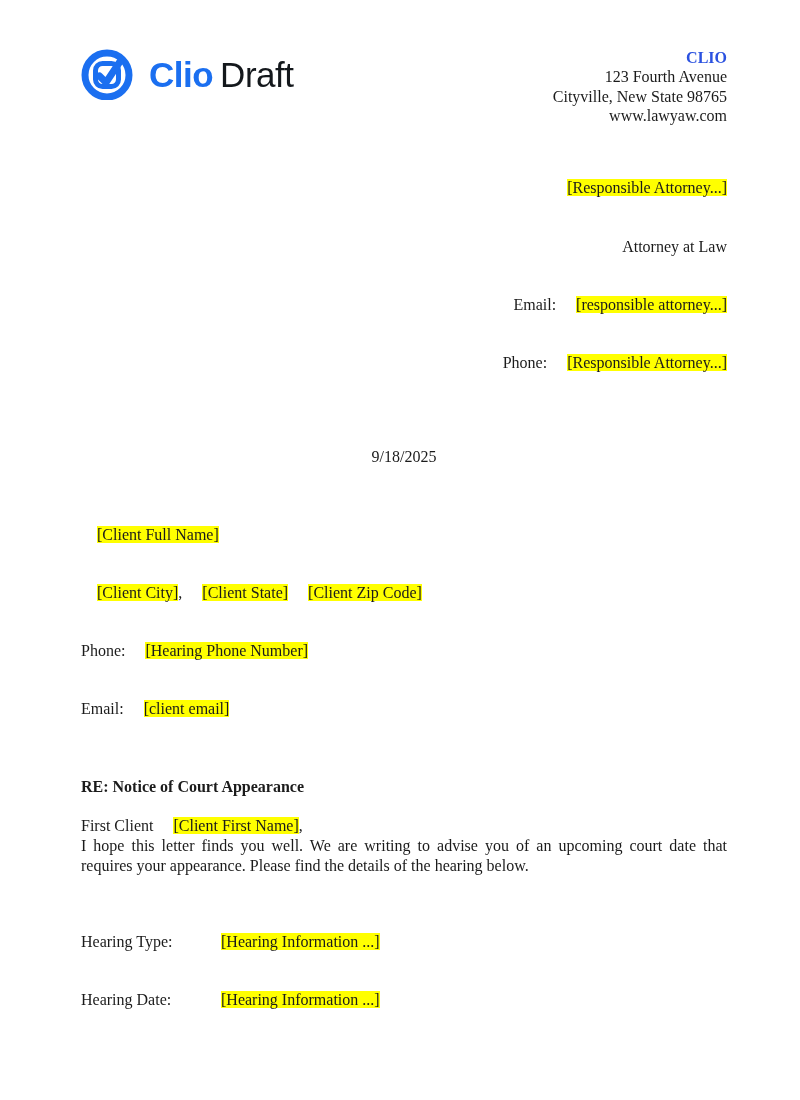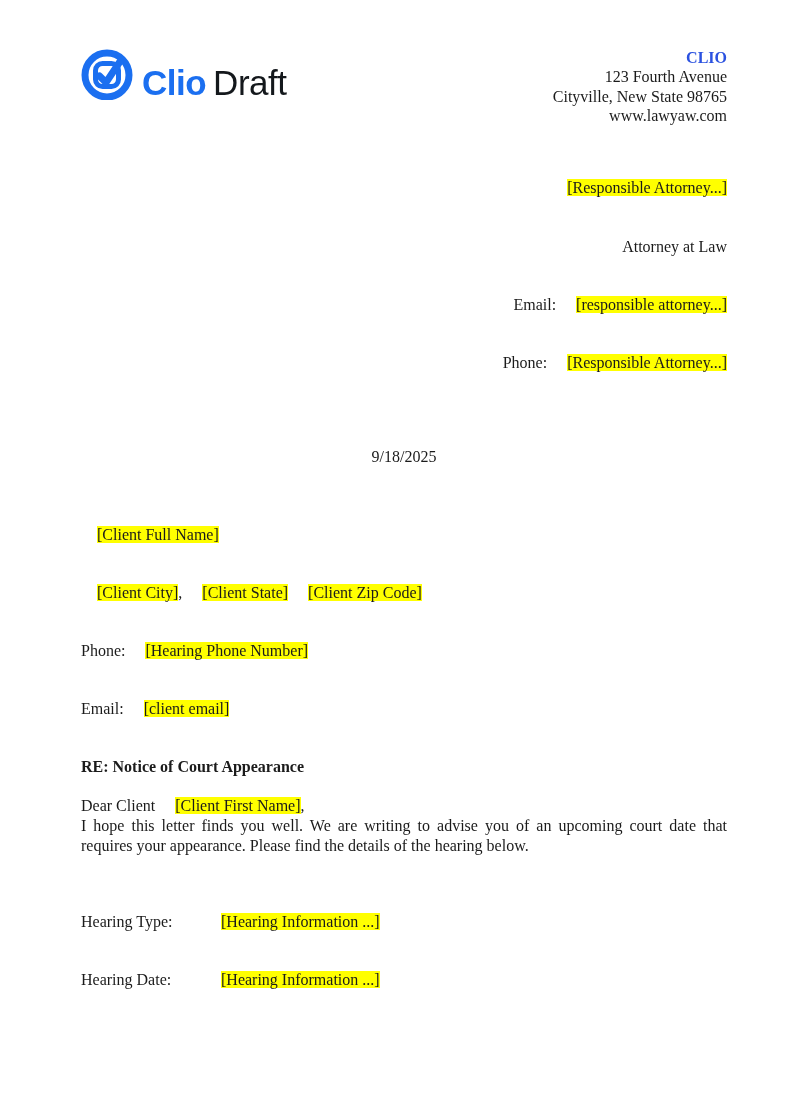--- a/index.html
+++ b/index.html
@@ -9,34 +9,34 @@
     margin:0 auto;
     background:#ffffff;
     font-family:"Liberation Serif", serif;
     font-size:16px;line-height:19.4px;
     color:#1b1b1b;
     box-sizing:border-box;
     padding:48px 73px 0 81px;
     overflow:hidden;
   }
   .topbar{display:flex;justify-content:space-between;align-items:flex-start;}
-  .logo{display:flex;align-items:flex-end;gap:9px;}
+  .logo{display:flex;align-items:center;gap:16px;}
   .logo-text{font-family:"Liberation Sans", sans-serif;font-size:35px;line-height:35px;letter-spacing:-0.5px;}
   .logo-clio{color:#1b6ff0;font-weight:700;}
   .logo-draft{color:#14181c;font-weight:400;margin-left:7px;}
   .right{text-align:right;}
   .firm-name{color:#2b52e0;font-weight:700;}
   .attorney-block{margin-top:14px;}
   .italic{}
   .bold{font-weight:700;}
   .date-line{margin-top:36px;text-align:center;}
   .client-block{margin-top:19px;}
   .pre{white-space:pre-wrap;}
   p{margin:0;}
-  .re-line{}
+  .re-line{margin-top:20px;}
   .salutation{margin-top:19px;}
   .body-p{margin-top:1px;text-align:justify;}
   .hearing{margin-top:18px;}
   .h-label{display:inline-block;width:124px;}
   .hl-y{background:#ffff00;margin-left:16px;}
 </style>
 </head>
 <body>
 
 <div class="page">
@@ -69,21 +69,21 @@
 
   <div class="client-block pre">
     <div><span class="hl-y">[Client Full Name]</span></div>
     <div><span class="hl-y">[Client City]</span><span>, </span><span class="hl-y">[Client State]</span><span> </span><span class="hl-y">[Client Zip Code]</span></div>
     <div><span>Phone: </span><span class="hl-y">[Hearing Phone Number]</span></div>
     <div><span>Email: </span><span class="hl-y">[client email]</span></div>
   </div>
 
   <p class="re-line bold">RE: Notice of Court Appearance</p>
 
-  <p class="salutation pre"><span>Dear Client </span><span class="hl-y">[Client First Name]</span><span>,</span></p>
+  <p class="salutation pre"><span>First Client </span><span class="hl-y">[Client First Name]</span><span>,</span></p>
 
   <p class="body-p">I hope this letter finds you well. We are writing to advise you of an upcoming court date that requires your appearance. Please find the details of the hearing below.</p>
 
   <div class="hearing pre">
     <div><span class="h-label">Hearing Type:</span><span class="hl-y">[Hearing Information ...]</span></div>
     <div><span class="h-label">Hearing Date:</span><span class="hl-y">[Hearing Information ...]</span></div>
     
     
     
   </div>

